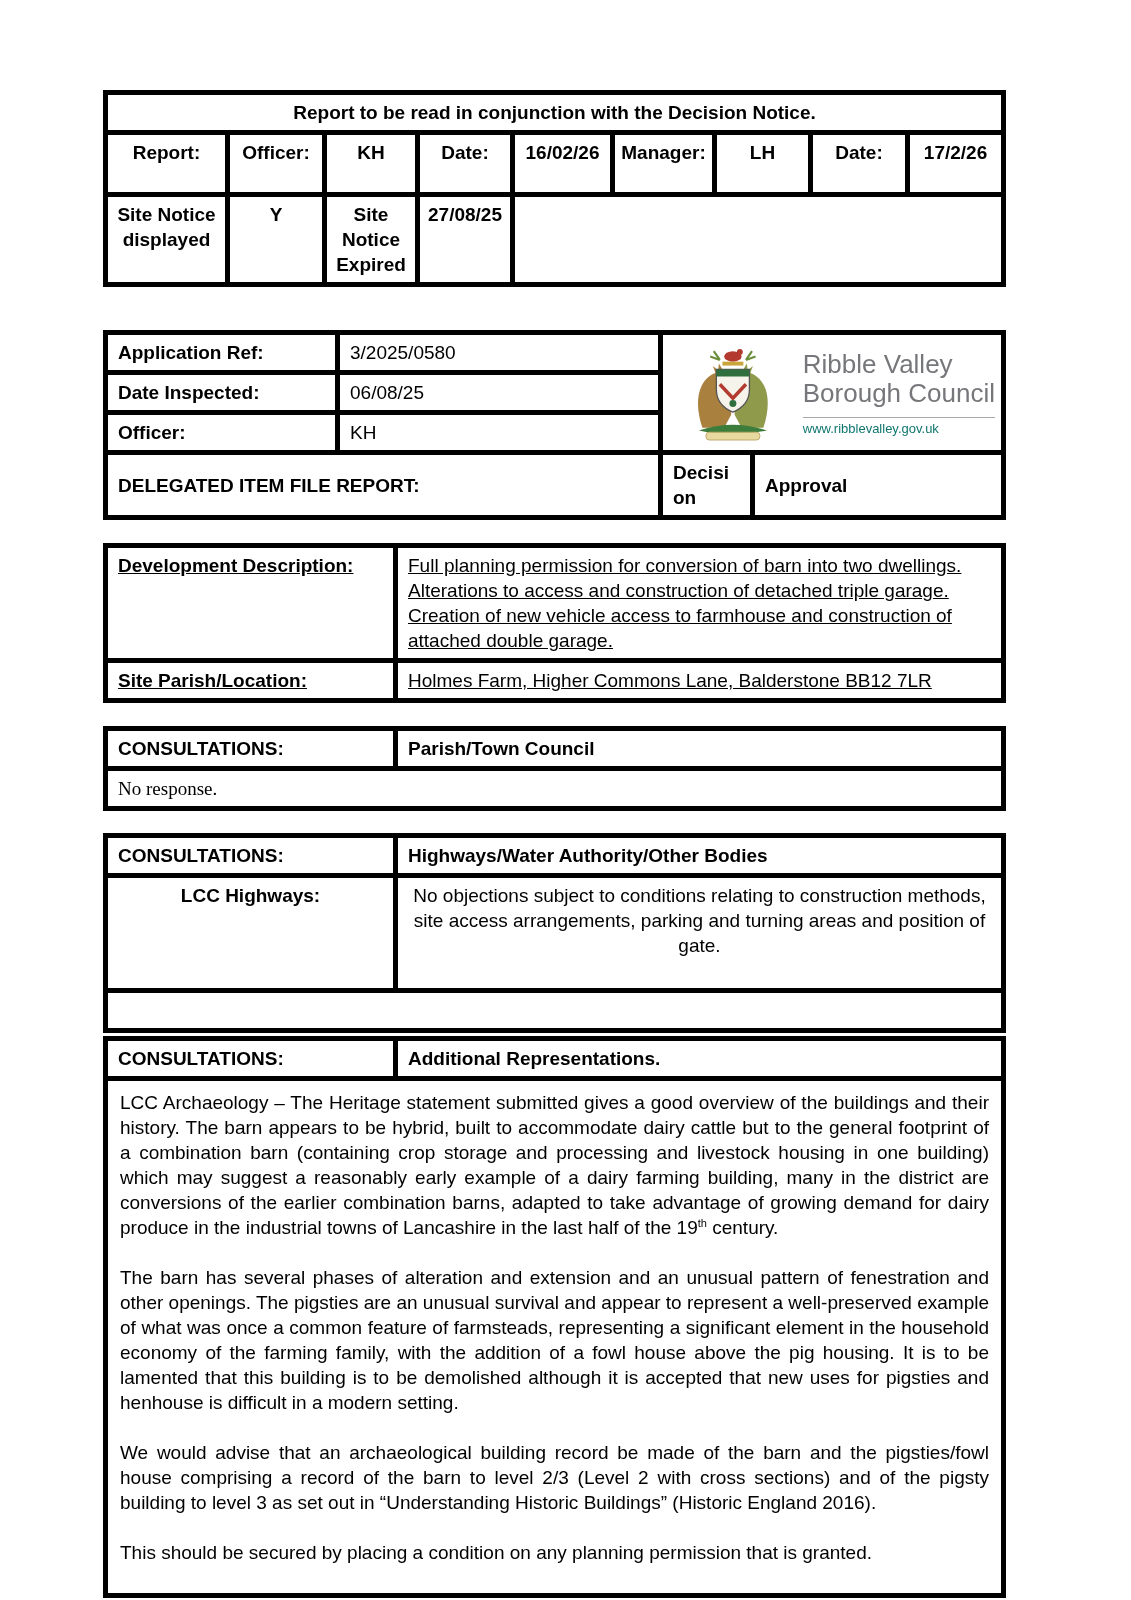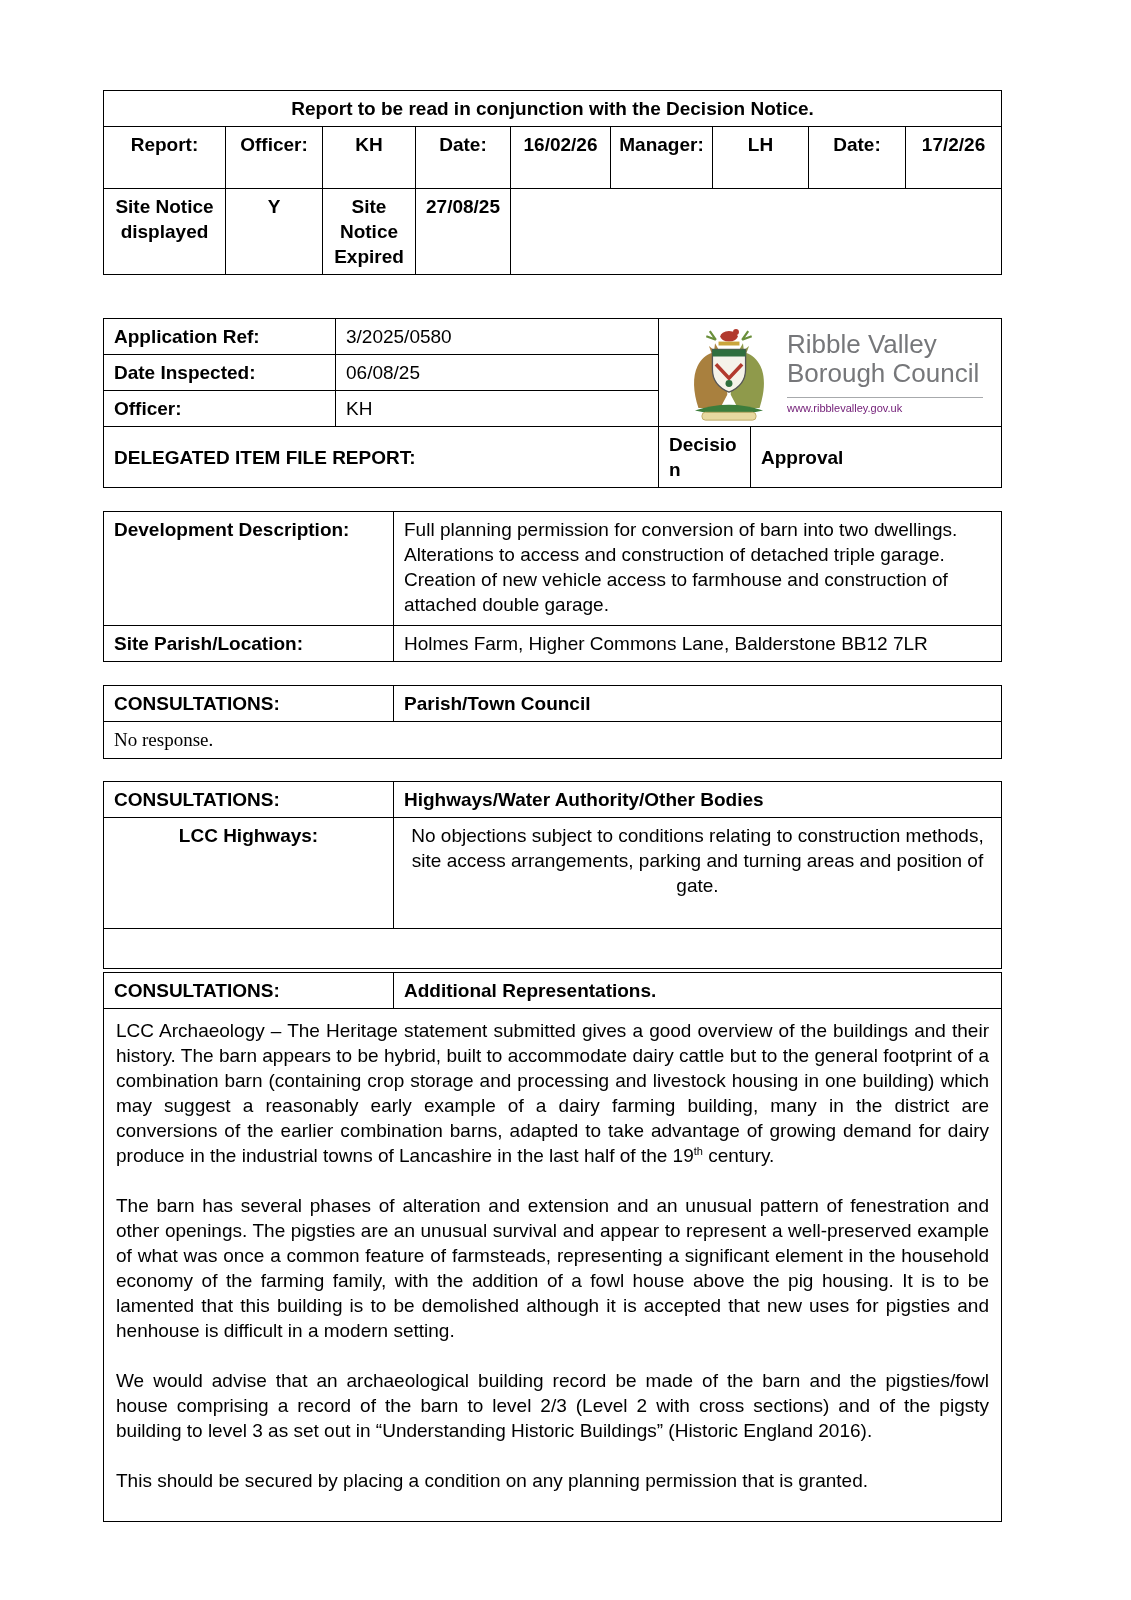--- a/index.html
+++ b/index.html
@@ -10,42 +10,42 @@
     height: 1600px;
     background: #ffffff;
     font-family: "Liberation Sans", sans-serif;
     font-size: 19px;
     line-height: 25px;
     color: #000;
     overflow: hidden;
   }
   .content { position: absolute; left: 103px; top: 90px; width: 898px; }
   table.tbl { border-collapse: collapse; table-layout: fixed; width: 898px; }
-  td { border: 1px solid #000000; padding: 5px 10px; vertical-align: top; overflow: hidden; word-wrap: break-word; }
+  td { border: 5px solid #000000; padding: 5px 10px; vertical-align: top; overflow: hidden; word-wrap: break-word; }
   .b { font-weight: bold; }
   .c { text-align: center; }
   .just { text-align: justify; }
 
   .t1 { margin-bottom: 43px; }
   .t1 td { padding: 5px 4px; }
   .t1 .title-row td { height: 35px; }
   .t1 .r1 td { height: 62px; }
   .t1 .r2 td { height: 80px; }
 
   .t2 { margin-bottom: 23px; }
   .t2 .hrow td { height: 36px; vertical-align: middle; }
   .t2 .drow td { height: 34px; vertical-align: middle; }
   .logo-cell { padding: 0; vertical-align: middle; }
-  .logo-wrap { display: flex; align-items: center; gap: 10px; padding: 4px 6px 4px 22px; }
+  .logo-wrap { display: flex; align-items: center; gap: 22px; padding: 4px 6px 4px 22px; }
   .logo-text { flex: 1; max-width: 196px; }
   .logo-name { font-size: 26px; line-height: 29px; color: #76777a; font-weight: 400; white-space: nowrap; }
   .logo-rule { border-top: 1px solid #a7a9ac; margin: 9px 0 3px 0; }
-  .logo-site { font-size: 11px; line-height: 15px; color: #701a75; }
-
-  .t3 { margin-bottom: 23px; }
+  .logo-site { font-size: 13px; line-height: 15px; color: #0f766e; }
+
+  .t3 { margin-bottom: 23px; text-decoration: underline; }
   .t3 .desc-row { height: 114px; }
   .t3 .addr-row { height: 36px; }
 
   .t4 { margin-bottom: 22px; }
   .hdr { height: 35px; }
   .t4 .resp { height: 37px; font-family: Liberation Serif, serif; }
 
   .t5 { margin-bottom: 3px; }
   .t5 .lcc { padding-bottom: 30px; text-align: center; }
   .t5 .empty-row { height: 40px; }

